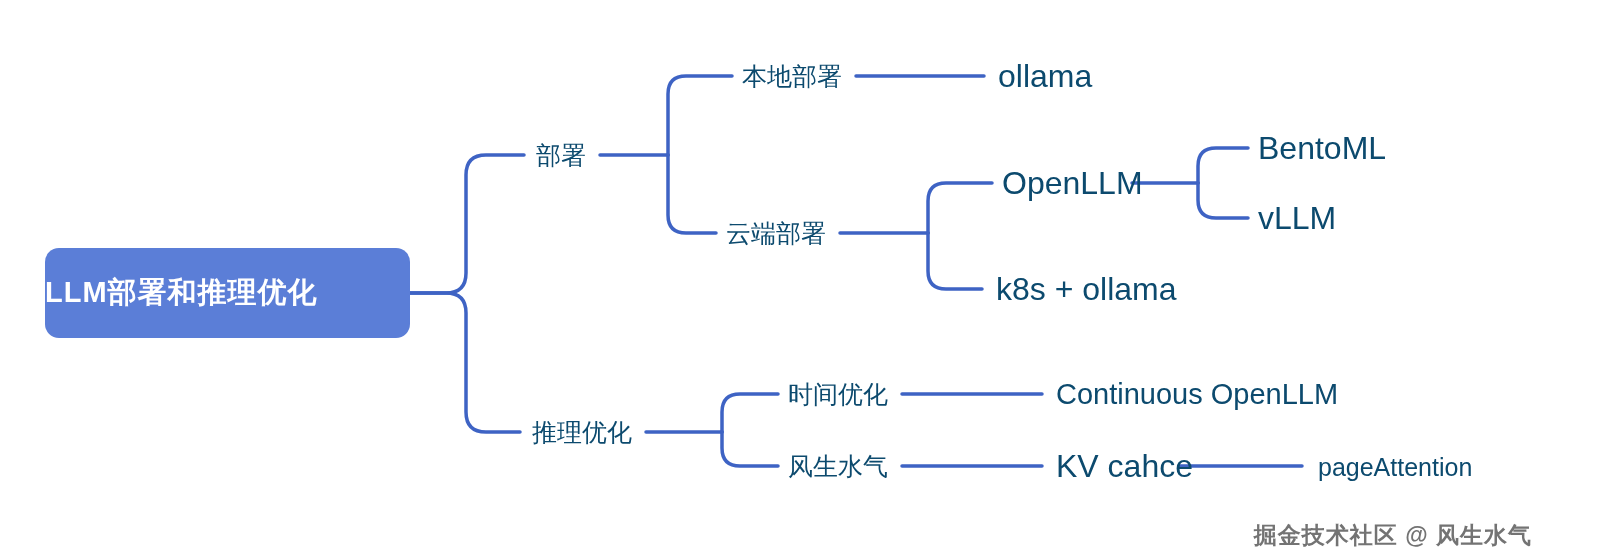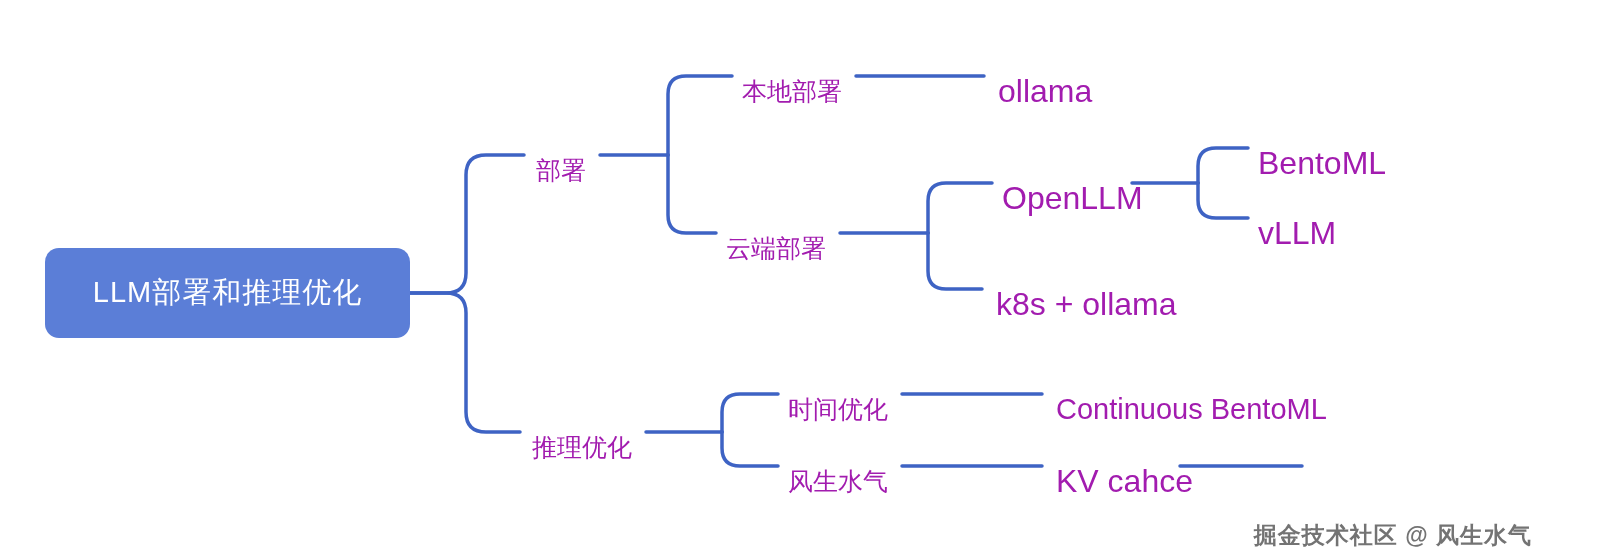--- a/index.html
+++ b/index.html
@@ -13,42 +13,40 @@
     font-family: "Liberation Sans", "DejaVu Sans", sans-serif;
   }
   #connectors {
     position: absolute;
     left: 0; top: 0;
   }
   .node {
     position: absolute;
     transform: translateY(-50%);
     white-space: nowrap;
-    color: #a21caf;
+    color: #0c4a6e;
     font-size: 25px;
     font-weight: 500;
     line-height: 1.2;
-    margin-top: 15px;
   }
   .node.en { font-size: 32px; font-weight: 500; }
   .node.big { font-size: 29px; }
   .root-node {
     position: absolute;
     left: 45px;
     top: 248px;
     width: 365px;
     height: 90px;
     background: #5b7ed7;
     border-radius: 14px;
     display: flex;
     align-items: center;
-    justify-content: center;
     color: #ffffff;
     font-size: 29px;
-    font-weight: 400;
+    font-weight: 700;
     letter-spacing: 1px;
   }
   .watermark {
     position: absolute;
     top: 520px;
     right: 70px;
     color: #737373;
     font-size: 23px;
     font-weight: 600;
     letter-spacing: 1px;
@@ -100,22 +98,23 @@
   <div class="node en" style="left:1258px; top:148px;text-align:center;">BentoML</div>
 
   <div class="node en" style="left:1258px; top:218px;">vLLM</div>
 
   <div class="node en" style="left:996px; top:289px;">k8s + ollama</div>
 
   <div class="node" style="left:532px; top:432px;text-align:right;">推理优化</div>
 
   <div class="node" style="left:788px; top:394px;">时间优化</div>
 
-  <div class="node en big" style="left:1056px; top:394px;">Continuous BentoML</div>
+  <div class="node en big" style="left:1056px; top:394px;">Continuous OpenLLM</div>
 
   <div class="node" style="left:788px; top:466px;">风生水气</div>
 
   <div class="node en" style="left:1056px; top:466px;">KV cahce</div>
 
+  <div class="node" style="left:1318px; top:467px;">pageAttention</div>
 
   <div class="watermark">掘金技术社区 @ 风生水气</div>
 
 </div>
 
 </body></html>

